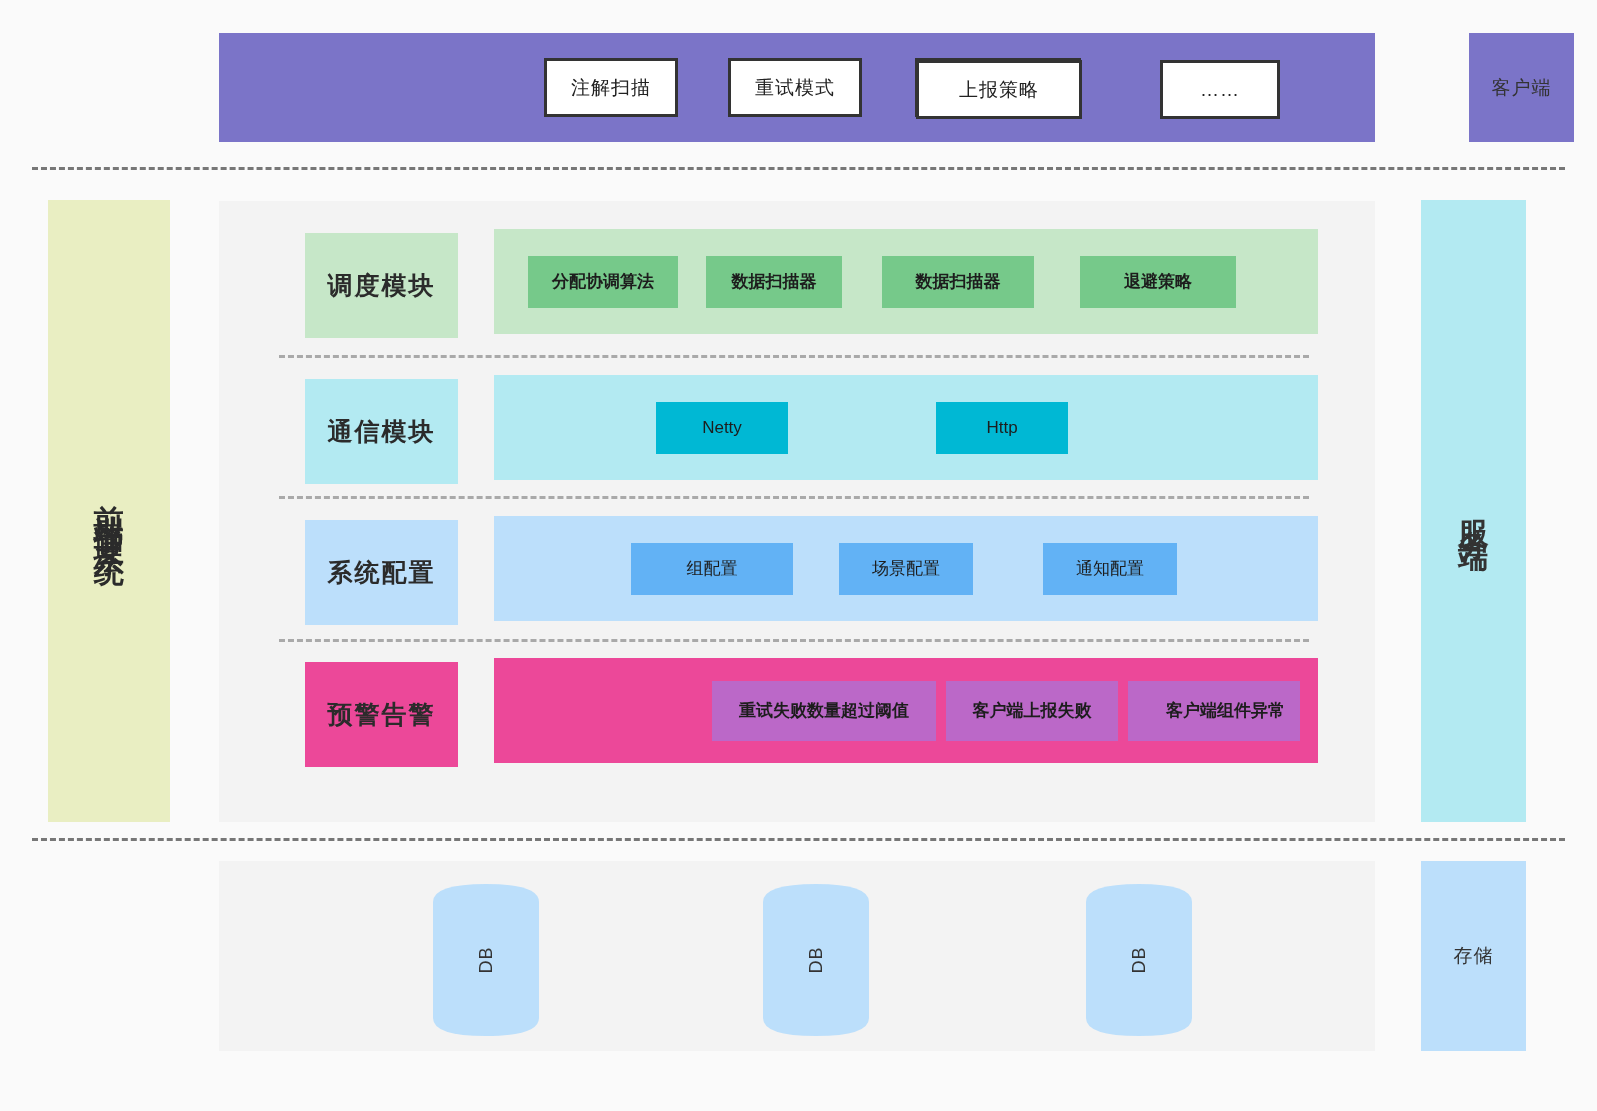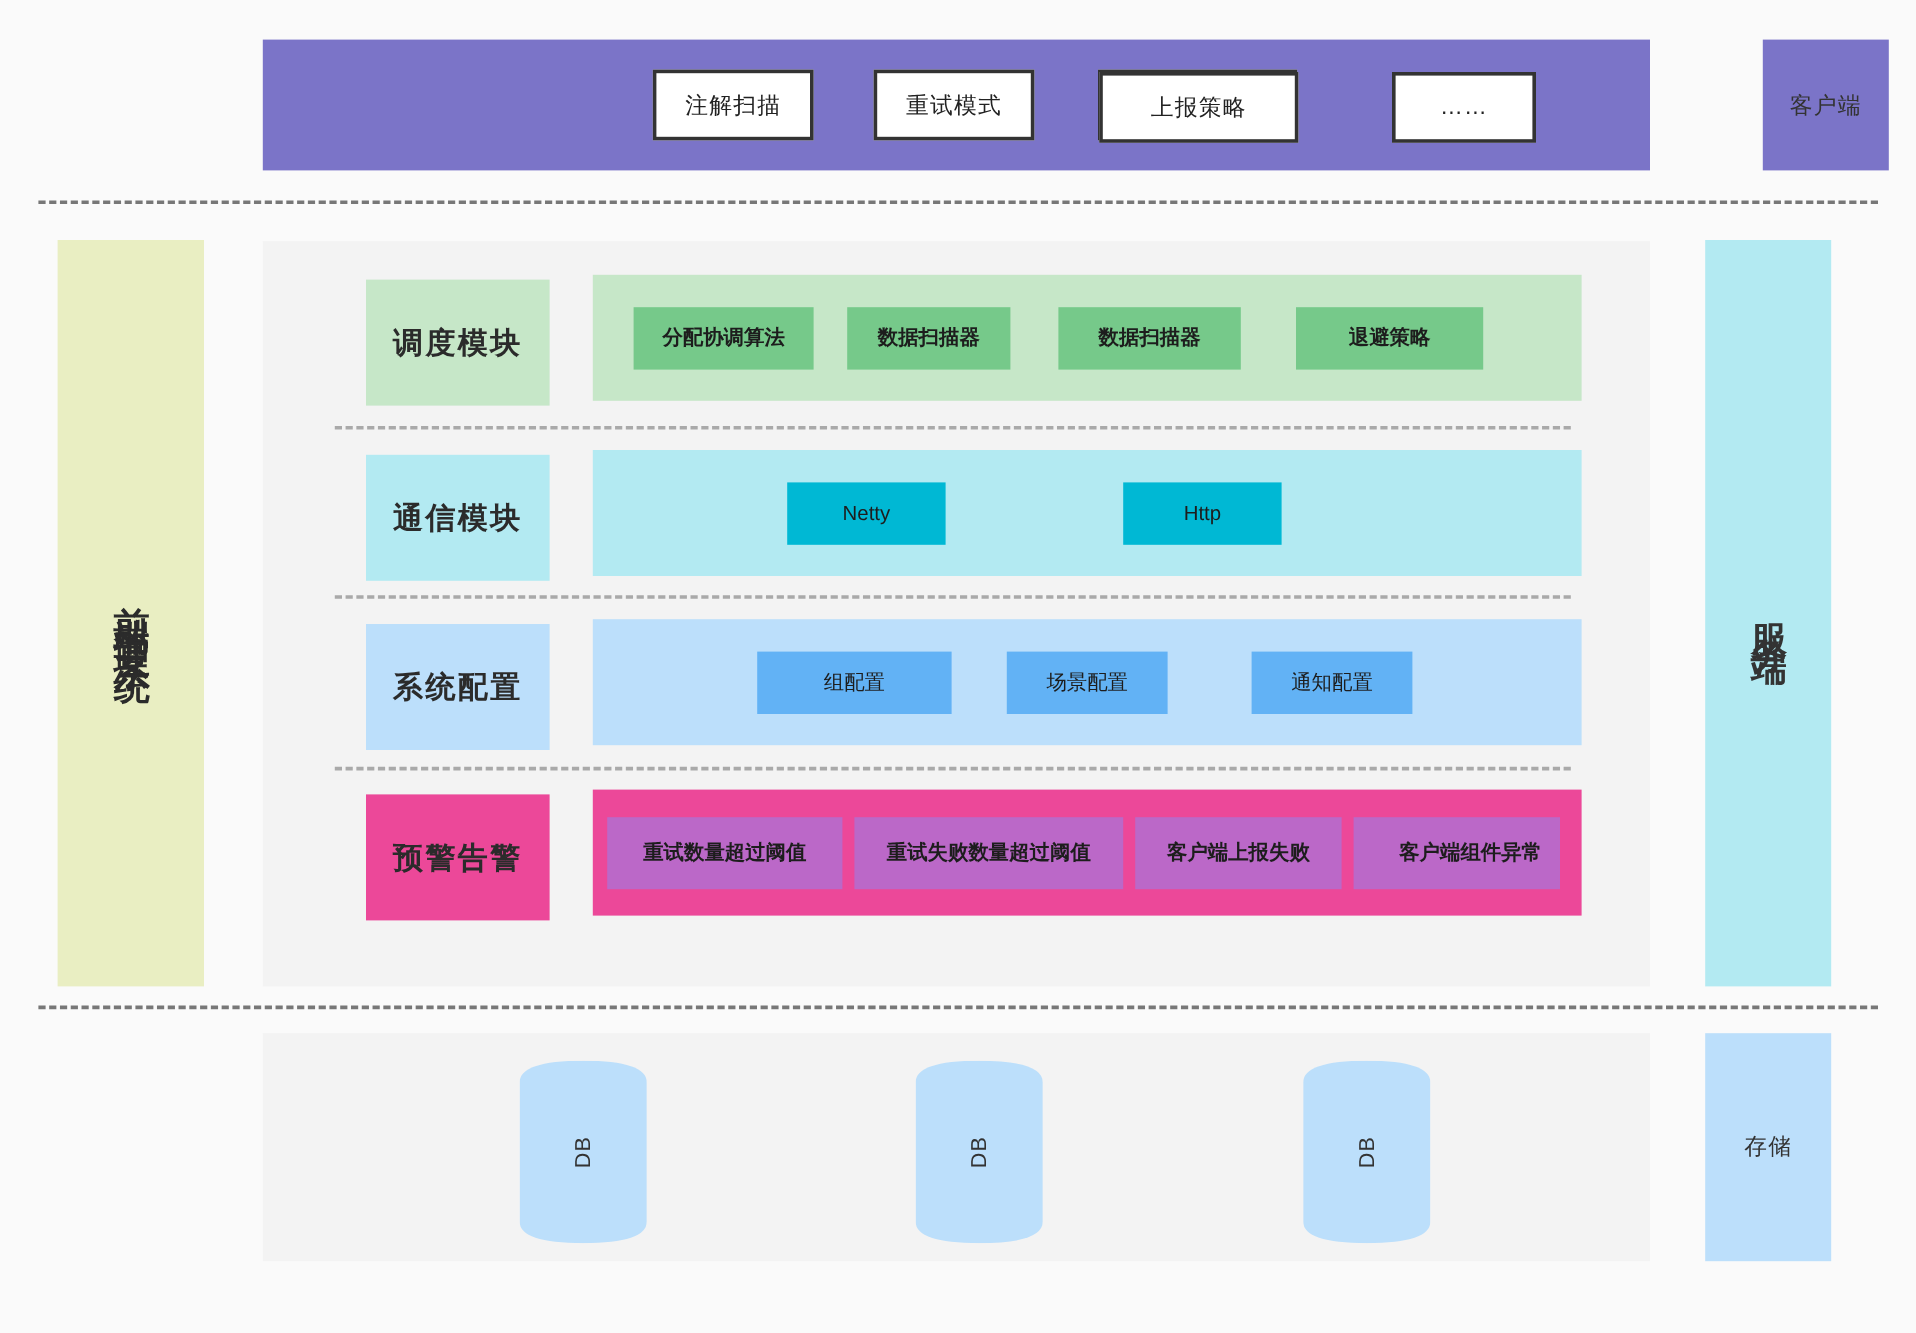--- a/index.html
+++ b/index.html
@@ -232,23 +232,20 @@
     </div>
   </div>
 
   <div class="abs dashed-minor" style="top:639px;"></div>
 
   <div class="t-purple">
     <div class="abs mod-label" style="left:305px; top:662px;">
       <span>预警告警</span>
     </div>
     <div class="abs mod-band" style="left:494px; top:658px; width:824px;">
-      <div class="abs chip" style="left:12px; width:196px; height:60px;">
-        <span>重试数量超过阈值</span>
-      </div>
       <div class="abs chip" style="left:452px; width:172px; height:60px;">
         <span>客户端上报失败</span>
       </div>
       <div class="abs chip" style="left:218px; width:224px; height:60px;">
         <span>重试失败数量超过阈值</span>
       </div>
       <div class="abs chip" style="left:634px; width:172px; height:60px;padding-left:23px;">
         <span>客户端组件异常</span>
       </div>
     </div>

